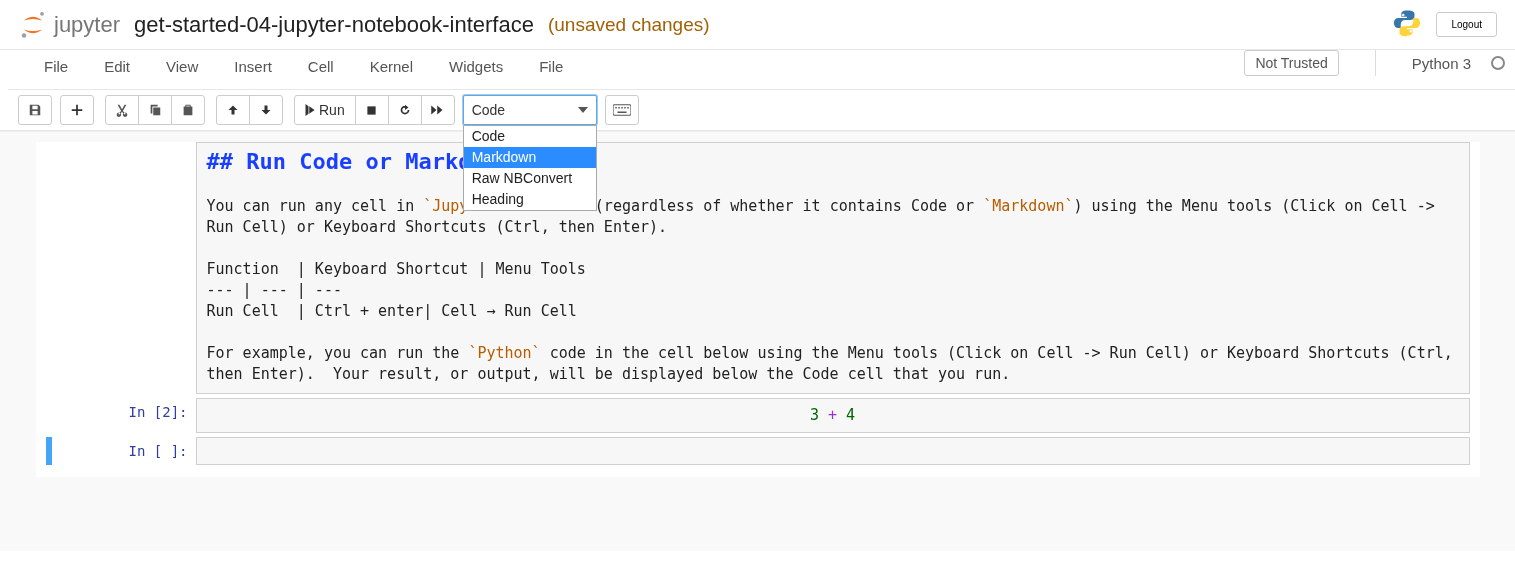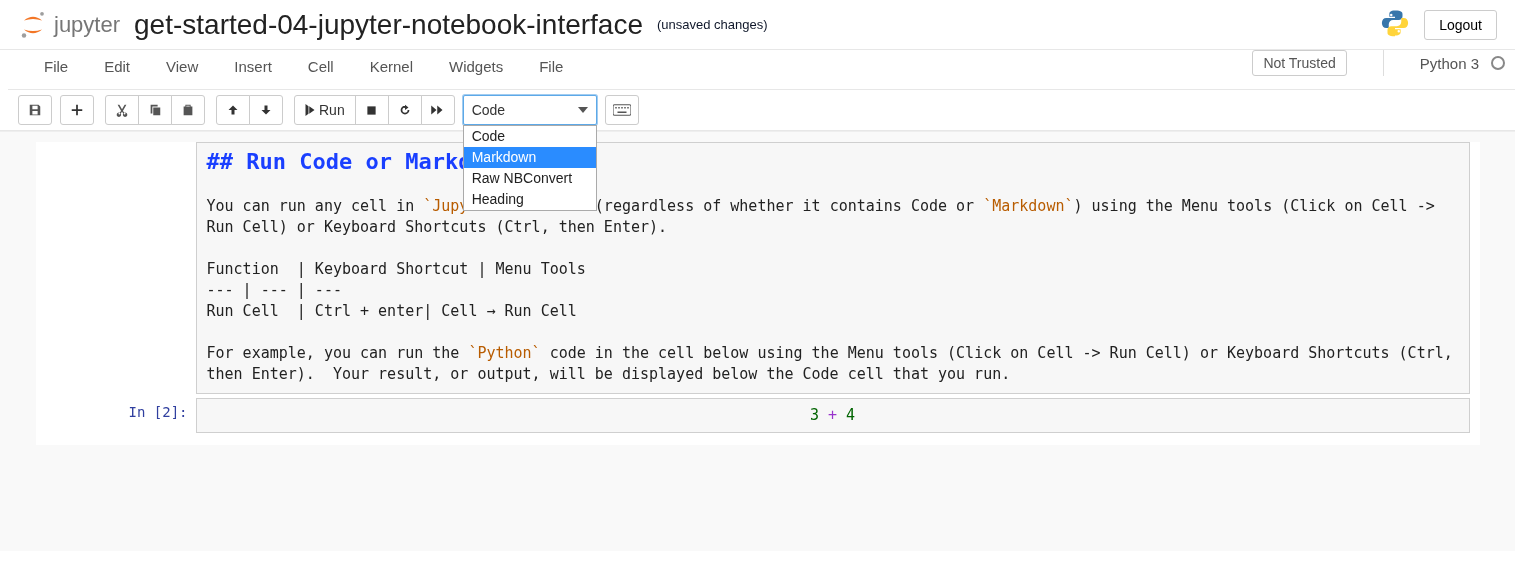--- a/index.html
+++ b/index.html
@@ -18,37 +18,37 @@
   width: 100%;
 }
 .logo {
   display: flex;
   align-items: center;
   gap: 6px;
   color: #767676;
 }
 .logo svg { display: block; }
 .notebook-name {
-  font-size: 28px;
+  font-size: 22px;
   margin-left: 14px;
   color: #222;
 }
 .unsaved {
-  font-size: 13px;
-  color: #0f172a;
+  font-size: 19px;
+  color: #a16207;
   margin-left: 14px;
 }
 .header-spacer { flex: 1; }
 .python-logo { margin-right: 14px; }
 .logout-btn {
   border: 1px solid #ccc;
   background: #fff;
   border-radius: 3px;
   padding: 6px 14px;
-  font-size: 14px;
+  font-size: 10px;
   cursor: pointer;
 }
 .menubar {
   display: flex;
   align-items: flex-start;
   padding: 0 18px;
   height: 40px;
   width: 100%;
   border-bottom: 1px solid #e7e7e7;
   color: #555;
@@ -63,21 +63,21 @@
 .not-trusted {
   border: 1px solid #ccc;
   border-radius: 3px;
   padding: 4px 10px;
   font-size: 14px;
   margin-right: 36px;
 }
 .kernel-indicator {
   display: flex;
   align-items: center;
-  gap: 12px;
+  gap: 20px;
   font-size: 15px;
   padding-left: 36px;
   border-left: 1px solid #ddd;
   height: 26px;
 }
 .kernel-indicator .circle {
   width: 14px; height: 14px;
   border: 2px solid #888;
   border-radius: 50%;
 }
@@ -355,15 +355,19 @@
 <span>Run Cell  | Ctrl + enter| Cell → Run Cell</span>
 
 <span>For example, you can run the </span><span class="md-code">`Python`</span><span> code in the cell below using the Menu tools (Click on Cell -&gt; Run Cell) or Keyboard Shortcuts (Ctrl, then Enter).  Your result, or output, will be displayed below the Code cell that you run.</span></div>
     </div>
 
     <div class="cell">
       <div class="prompt in">In [2]:</div>
       <div class="cell-body code-input"><span class="n-num">3</span><span class="n-op"> + </span><span class="n-num">4</span></div>
     </div>
 
+    <div class="cell selected">
+      <div class="prompt in">In [ ]:</div>
+      <div class="cell-body code-input"></div>
+    </div>
 
   </div>
 </div>
 
 </body></html>

